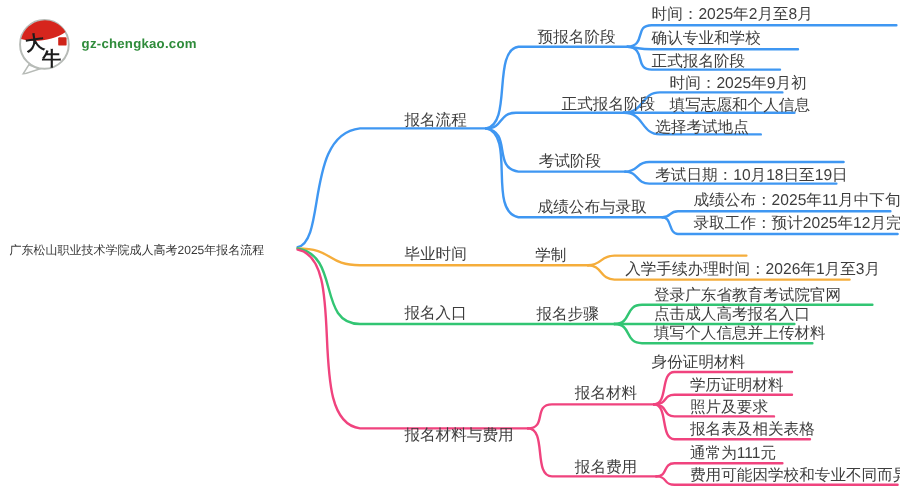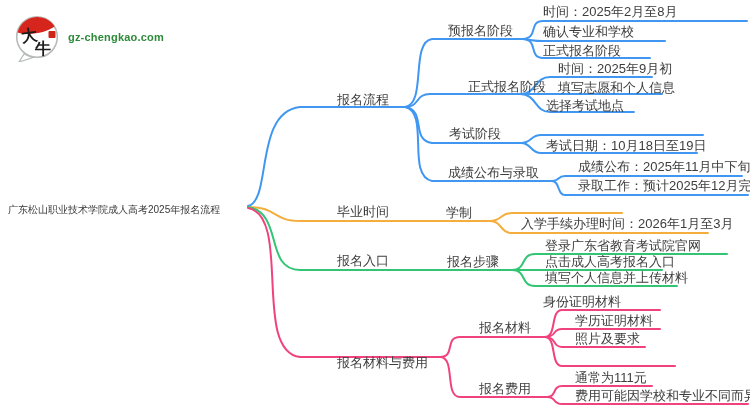--- a/index.html
+++ b/index.html
@@ -103,17 +103,18 @@
   <span class="node" style="left:447px;top:255px;">报名步骤</span>
   <span class="node" style="left:545px;top:239px;">登录广东省教育考试院官网</span>
   <span class="node" style="left:545px;top:255px;">点击成人高考报名入口</span>
   <span class="node" style="left:545px;top:271px;">填写个人信息并上传材料</span>
 
   <span class="node" style="left:337px;top:356px;">报名材料与费用</span>
   <span class="node" style="left:479px;top:321px;">报名材料</span>
   <span class="node" style="left:543px;top:295px;">身份证明材料</span>
   <span class="node" style="left:575px;top:314px;">学历证明材料</span>
   <span class="node" style="left:575px;top:332px;">照片及要求</span>
+  <span class="node" style="left:575px;top:351px;">报名表及相关表格</span>
   <span class="node" style="left:479px;top:382px;">报名费用</span>
   <span class="node" style="left:575px;top:371px;">通常为111元</span>
   <span class="node" style="left:575px;top:389px;">费用可能因学校和专业不同而异</span>
 
 </div>
 
 </body></html>

